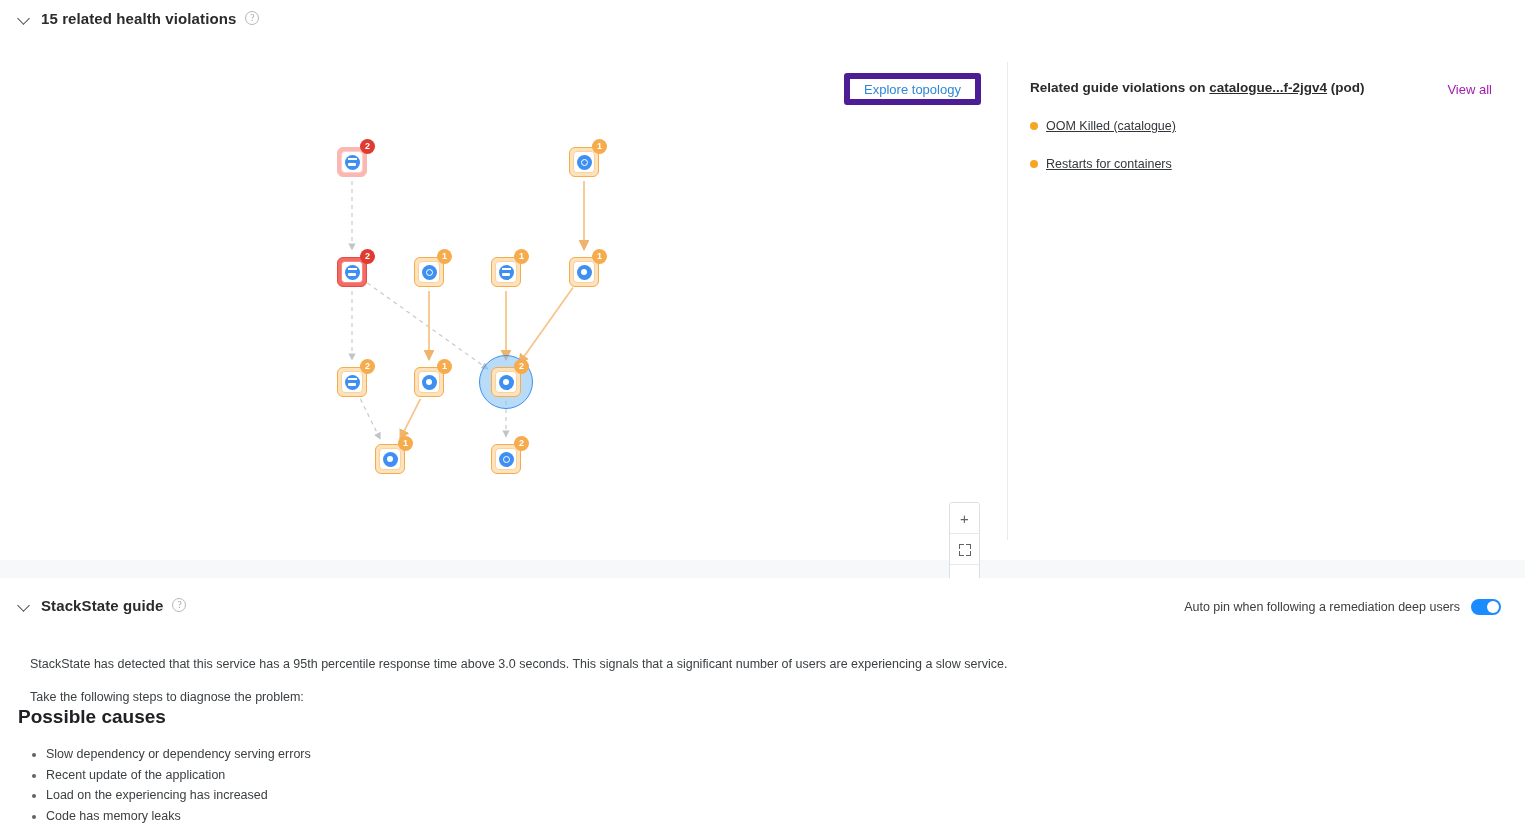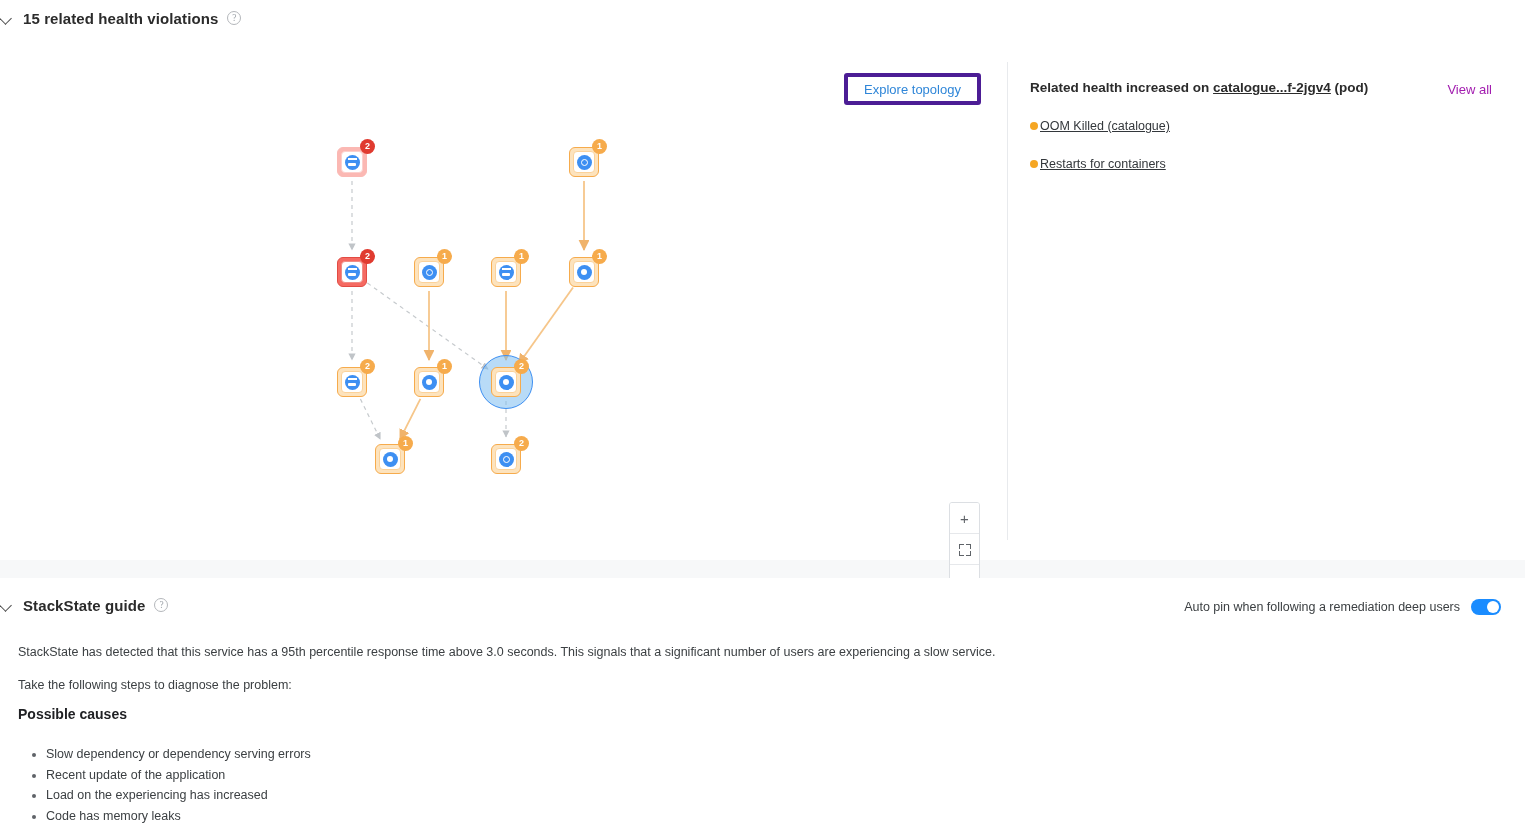--- a/index.html
+++ b/index.html
@@ -12,21 +12,21 @@
     overflow: hidden;
   }
   .page { position: relative; width: 1525px; height: 825px; background: #f7f8f9; }
 
   
   .card { background: #ffffff; position: absolute; left: 0; width: 1525px; }
 
   
   .sec-head {
     display: flex; align-items: center; gap: 9px;
-    padding-left: 0; height: 36px;
+    padding-left: 18px; height: 36px;
   }
   .chev {
     width: 14px; height: 14px; display: inline-block; position: relative;
     flex: 0 0 auto;
   }
   .chev::before {
     content: ""; position: absolute; left: 1px; top: 3px;
     width: 8px; height: 8px;
     border-right: 1.6px solid #4a4a4a; border-bottom: 1.6px solid #4a4a4a;
     transform: rotate(45deg);
@@ -46,21 +46,21 @@
   #violations-card { top: 0; height: 560px; }
   .topo-pane { position: absolute; left: 0; top: 56px; width: 1007px; height: 490px; }
   .divider-v {
     position: absolute; left: 1007px; top: 62px; width: 1px; height: 478px;
     background: #e8eaed;
   }
 
   .explore-btn {
     position: absolute; left: 844px; top: 73px;
     width: 137px; height: 32px;
-    border: 4px solid #4c1d95; border-radius: 3px;
+    border: 6px solid #4c1d95; border-radius: 3px;
     background: #ffffff; color: #2f86d8;
     font-size: 13px; font-family: "Liberation Sans", sans-serif;
     cursor: pointer; padding: 0;
   }
 
   
   #topo-svg { position: absolute; left: 0; top: 0; }
 
   .node { position: absolute; }
   .node .outer {
@@ -147,45 +147,45 @@
 
   
   .rp { position: absolute; left: 1030px; top: 80px; width: 470px; }
   .rp-title { font-size: 13.5px; font-weight: bold; color: #2b2b2b; }
   .rp-title .ent { text-decoration: underline; }
   .view-all {
     position: absolute; right: 8px; top: 2px;
     font-size: 13px; color: #a21caf; text-decoration: none; cursor: pointer;
   }
   .vio-list { margin-top: 21px; }
-  .vio-item { display: flex; align-items: center; gap: 2px; height: 20px; margin-bottom: 18px; }
+  .vio-item { display: flex; align-items: center; gap: 8px; height: 20px; margin-bottom: 18px; }
   .dot { width: 8px; height: 8px; border-radius: 50%; background: #f5a623; flex: 0 0 auto; }
   .vio-link { font-size: 12.5px; color: #33373b; text-decoration: underline; cursor: pointer; }
 
   
   #remediation-card { top: 578px; height: 247px; }
   .toggle-row {
     position: absolute; right: 24px; top: 21px;
     display: flex; align-items: center; gap: 11px;
   }
   .toggle-label { font-size: 12.5px; color: #3c4043; }
   .switch {
     width: 30px; height: 16px; border-radius: 8px; background: #1a8cff;
     position: relative; cursor: pointer; flex: 0 0 auto;
   }
   .switch .knob {
     position: absolute; right: 2px; top: 2px;
     width: 12px; height: 12px; border-radius: 50%; background: #ffffff;
   }
-  .rem-p { font-size: 12.5px; color: #3c4043; margin: 0; line-height: 1.45; }
+  .rem-p { font-size: 12.5px; color: #3c4043; margin: 12px; line-height: 1.45; }
   .p1 { position: absolute; left: 18px; top: 643px; }
   .p2 { position: absolute; left: 18px; top: 676px; }
   .h2 {
     position: absolute; left: 18px; top: 706px;
-    font-size: 14px; font-weight: bold; color: #202124; margin: 0;
+    font-size: 19px; font-weight: bold; color: #202124; margin: 0;
   }
   .causes { position: absolute; left: 20px; top: 744px; margin: 0; padding-left: 26px; }
   .causes li {
     font-size: 12.5px; color: #3c4043; line-height: 20.5px; list-style: disc;
   }
   .causes li::marker { color: #5f6368; }
 </style>
 </head>
 <body>
 
@@ -310,21 +310,21 @@
         </button>
         <button>-</button>
       </div>
     </div>
 
     <button class="explore-btn">Explore topology</button>
 
     <div class="divider-v"></div>
 
     <div class="rp">
-      <div class="rp-title"><span>Related health increased on </span><span class="ent">catalogue...f-2jgv4</span><span> (pod)</span></div>
+      <div class="rp-title"><span>Related guide violations on </span><span class="ent">catalogue...f-2jgv4</span><span> (pod)</span></div>
       <a class="view-all">View all</a>
       <div class="vio-list" id="vio-list">
           <div class="vio-item">
             <span class="dot" style="background: rgb(245, 166, 35);"></span>
             <span class="vio-link">OOM Killed (catalogue)</span>
           </div>
           <div class="vio-item">
             <span class="dot" style="background: rgb(245, 166, 35);"></span>
             <span class="vio-link">Restarts for containers</span>
           </div>

